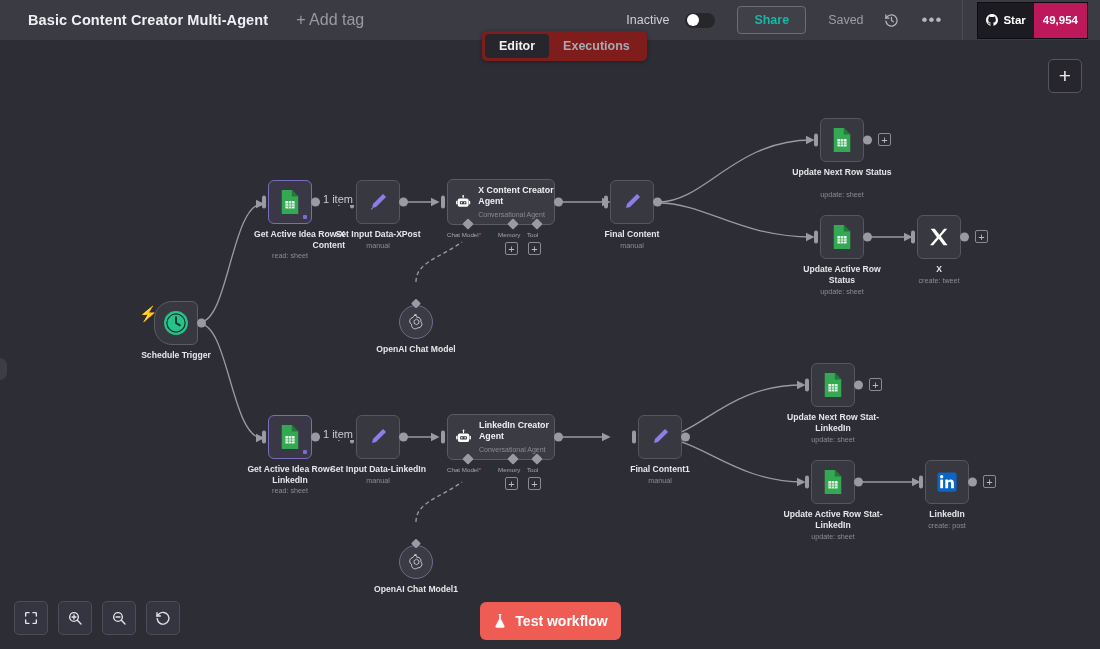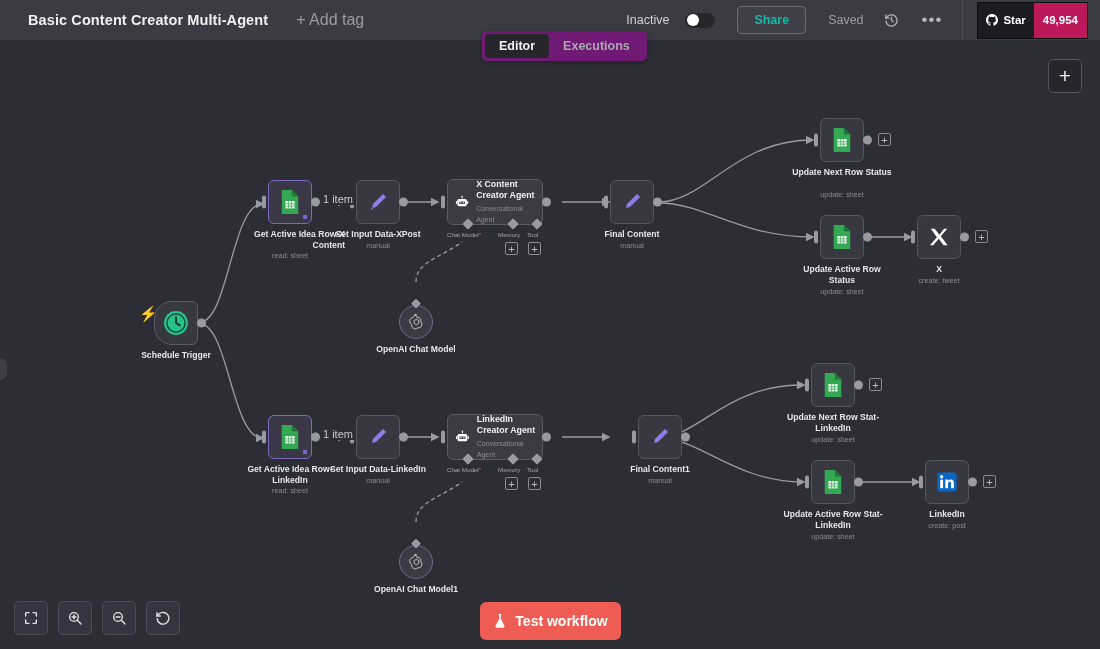--- a/index.html
+++ b/index.html
@@ -67,21 +67,21 @@
     padding: 0 8px; color: #fff; font-size: 11.5px; font-weight: bold;
   }
   .gh-right {
     background: #be185d; display: flex; align-items: center;
     padding: 0 9px; color: #fff; font-size: 11.5px; font-weight: bold;
   }
 
   
   .tabbar {
     position: absolute; top: 31px; left: 482px;
-    display: flex; background: #701a75;
+    display: flex; background: #7f1d1d;
     border-radius: 5px; padding: 3px; z-index: 45;
     box-shadow: 0 1px 4px rgba(0,0,0,.35);
   }
   .tab {
     font-size: 12.5px; padding: 5px 14px; border-radius: 4px;
     color: #a9a9b2; cursor: pointer; font-weight: bold;
   }
   .tab.active { background: #26262c; color: #f2f2f4; }
 
   
@@ -158,21 +158,21 @@
     display: flex; align-items: center; justify-content: center;
     position: relative;
   }
   .bolt {
     position: absolute; left: -16px; top: 12px;
     color: #ef5850; font-size: 15px; line-height: 0;
   }
 
   
   .agent-box {
-    width: 96px; height: 46px;
+    width: 108px; height: 46px;
     background: #3b3b43; border: 1px solid #5a5b64; border-radius: 6px;
     display: flex; align-items: center; padding-left: 7px; gap: 7px;
     position: relative;
   }
   .agent-txt { line-height: 11px; }
   .agent-name { font-size: 8.8px; font-weight: bold; color: #f0f0f3; }
   .agent-type { font-size: 7px; color: #8b8b95; margin-top: 2px; }
   .sub-port {
     position: absolute; bottom: -4px; width: 8px; height: 8px;
     background: #9a9aa4; transform: rotate(45deg); border-radius: 1px;

